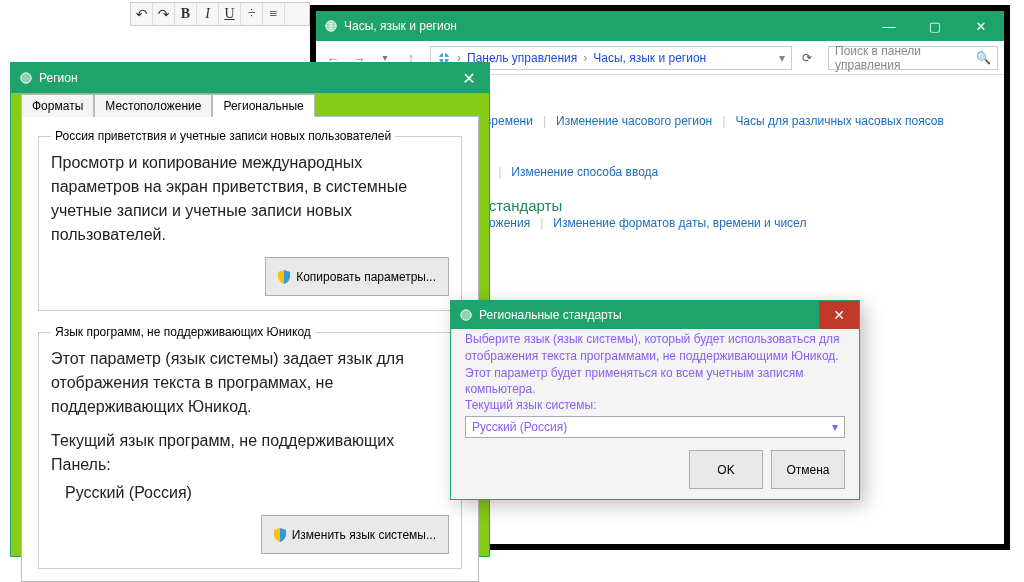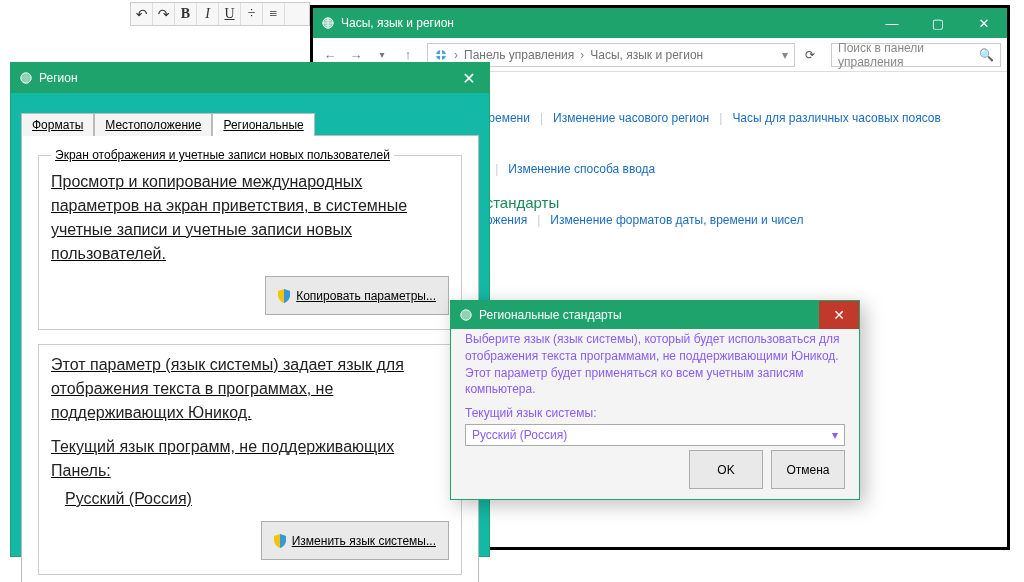--- a/index.html
+++ b/index.html
@@ -30,21 +30,21 @@
     color: #333;
     border-right: 1px solid #ddd;
   }
 
   
   .cp-window {
     position: absolute;
     left: 310px; top: 5px;
     width: 700px; height: 545px;
     background: #fff;
-    border: 3px solid #000000;
+    border: 6px solid #000000;
   }
   .cp-titlebar {
     height: 30px;
     background: #1fa36c;
     display: flex; align-items: center;
     color: #fff;
     padding-left: 8px;
   }
   .cp-titlebar .title-text { font-size: 12px; margin-left: 6px; }
   .win-ctrls { margin-left: auto; display: flex; }
@@ -70,21 +70,21 @@
   .breadcrumb {
     display: flex; align-items: center;
     border: 1px solid #ccc;
     height: 24px;
     padding: 0 6px;
     gap: 6px;
     flex: 1;
     margin-left: 4px;
     background: #fff;
   }
-  .breadcrumb .crumb { color: #737373; }
+  .breadcrumb .crumb { color: #1d4ed8; }
   .breadcrumb .sep { color: #888; }
   .bc-refresh { width: 22px; text-align:center; color:#555; }
   .search-box {
     width: 170px; height: 24px;
     border: 1px solid #ccc;
     display: flex; align-items: center;
     padding: 0 6px;
     color: #888;
     margin-left: 6px;
     justify-content: space-between;
@@ -119,24 +119,24 @@
     text-align: center;
   }
   .rg-close {
     margin-left:auto;
     width: 40px; height: 30px;
     display:flex; align-items:center; justify-content:center;
     font-size: 16px;
     color:#fff;
   }
   .rg-body {
-    padding: 19px 10px 10px 10px;
-    background: #14b8a6;
+    padding: 0 10px 10px 10px;
+    background: #84cc16;
     height: calc(100% - 30px);
-    display:flex; flex-direction:column;text-decoration:underline;
+    display:flex; flex-direction:column;
   }
   .tabs { display:flex; }
   .tab {
     padding: 4px 10px;
     border: 1px solid #bbb;
     background: #f4f4f4;
     font-size: 12px;
     border-bottom: none;
     position: relative;
     top: 1px;
@@ -335,33 +335,34 @@
     <div class="rg-close">✕</div>
   </div>
   <div class="rg-body">
     <div class="tabs">
       <div class="tab">Форматы</div>
       <div class="tab">Местоположение</div>
       <div class="tab active">Региональные</div>
     </div>
     <div class="tab-panel">
       <fieldset>
-        <legend>Экран отображения и учетные записи новых пользователей</legend>
+        <legend>Россия приветствия и учетные записи новых пользователей</legend>
         <div class="fs-text">Просмотр и копирование международных параметров на экран приветствия, в системные учетные записи и учетные записи новых пользователей.</div>
         <div class="btn-row">
           <button class="btn">
             <svg class="shield" viewBox="0 0 12 14">
                 <path d="M6 0l6 2v4c0 4-3 7-6 8-3-1-6-4-6-8V2z" fill="#f1c40f"></path>
                 <path d="M6 0l6 2v4c0 4-3 7-6 8V0z" fill="#3498db"></path>
               </svg>
             <span>Копировать параметры...</span>
           </button>
         </div>
       </fieldset>
       <fieldset>
+        <legend>Язык программ, не поддерживающих Юникод</legend>
         <div class="fs-text">Этот параметр (язык системы) задает язык для отображения текста в программах, не поддерживающих Юникод.</div>
         <div class="fs-text" style="margin-top:10px">Текущий язык программ, не поддерживающих Панель:</div>
         <div class="fs-text" style="padding-left:14px;margin-top:4px">Русский (Россия)</div>
         <div class="btn-row">
           <button class="btn">
             <svg class="shield" viewBox="0 0 12 14">
                 <path d="M6 0l6 2v4c0 4-3 7-6 8-3-1-6-4-6-8V2z" fill="#f1c40f"></path>
                 <path d="M6 0l6 2v4c0 4-3 7-6 8V0z" fill="#3498db"></path>
               </svg>
             <span>Изменить язык системы...</span>
@@ -380,21 +381,21 @@
 <div class="rs-window">
   <div class="rs-titlebar">
     <svg class="globe-icon" viewBox="0 0 16 16">
         <circle cx="8" cy="8" r="6" fill="#8fd3b5" stroke="#fff"></circle>
       </svg>
     <span style="margin-left:6px">Региональные стандарты</span>
     <div class="rs-close">✕</div>
   </div>
   <div class="rs-body">
     <div style="line-height:1.4">Выберите язык (язык системы), который будет использоваться для отображения текста программами, не поддерживающими Юникод. Этот параметр будет применяться ко всем учетным записям компьютера.</div>
-    <div style="margin-top:8px">Текущий язык системы:</div>
+    <div style="margin-top:0">Текущий язык системы:</div>
     <div class="rs-select">
       <span>Русский (Россия)</span>
       <span>▾</span>
     </div>
   </div>
   <div class="rs-footer">
     <button class="btn" style="min-width:74px;justify-content:center">OK</button>
     <button class="btn" style="min-width:74px;justify-content:center">Отмена</button>
   </div>
 </div>

